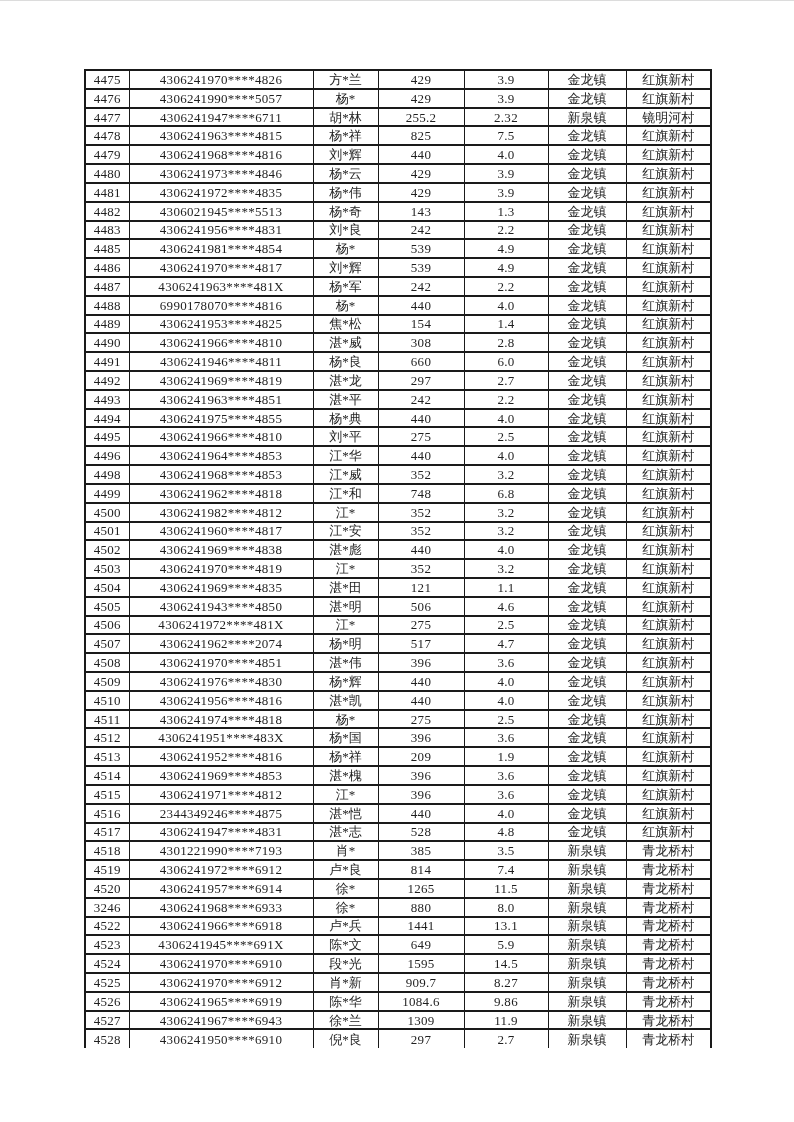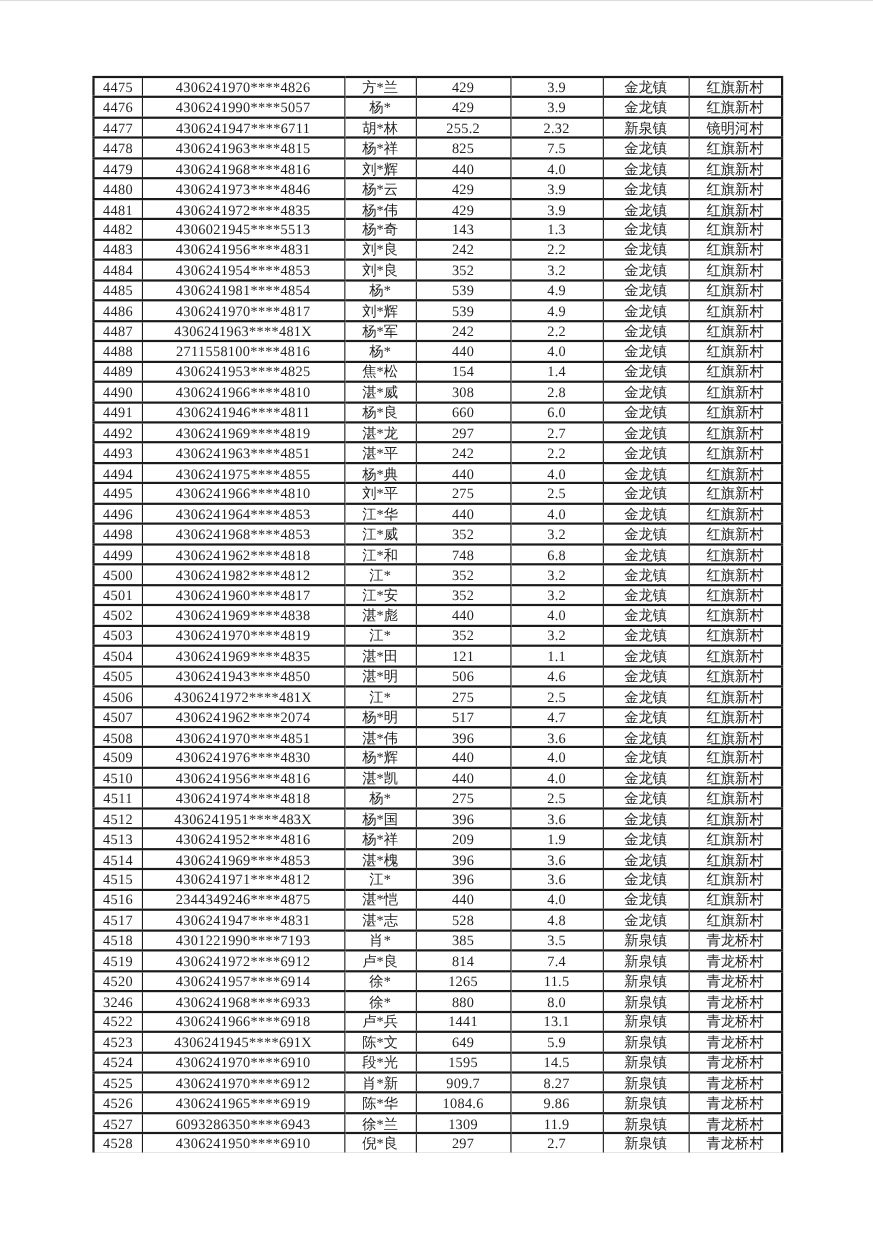--- a/index.html
+++ b/index.html
@@ -140,29 +140,20 @@
         <tr>
           <td class="num">4483</td>
           <td class="num">4306241956****4831</td>
           <td>刘*良</td>
           <td class="num">242</td>
           <td class="num">2.2</td>
           <td>金龙镇</td>
           <td>红旗新村</td>
         </tr>
         <tr>
-          <td class="num">4484</td>
-          <td class="num">4306241954****4853</td>
-          <td>刘*良</td>
-          <td class="num">352</td>
-          <td class="num">3.2</td>
-          <td>金龙镇</td>
-          <td>红旗新村</td>
-        </tr>
-        <tr>
           <td class="num">4485</td>
           <td class="num">4306241981****4854</td>
           <td>杨*</td>
           <td class="num">539</td>
           <td class="num">4.9</td>
           <td>金龙镇</td>
           <td>红旗新村</td>
         </tr>
         <tr>
           <td class="num">4486</td>
@@ -177,21 +168,21 @@
           <td class="num">4487</td>
           <td class="num">4306241963****481X</td>
           <td>杨*军</td>
           <td class="num">242</td>
           <td class="num">2.2</td>
           <td>金龙镇</td>
           <td>红旗新村</td>
         </tr>
         <tr>
           <td class="num">4488</td>
-          <td class="num">2711558100****4816</td>
+          <td class="num">6990178070****4816</td>
           <td>杨*</td>
           <td class="num">440</td>
           <td class="num">4.0</td>
           <td>金龙镇</td>
           <td>红旗新村</td>
         </tr>
         <tr>
           <td class="num">4489</td>
           <td class="num">4306241953****4825</td>
           <td>焦*松</td>
@@ -519,21 +510,21 @@
           <td class="num">4526</td>
           <td class="num">4306241965****6919</td>
           <td>陈*华</td>
           <td class="num">1084.6</td>
           <td class="num">9.86</td>
           <td>新泉镇</td>
           <td>青龙桥村</td>
         </tr>
         <tr>
           <td class="num">4527</td>
-          <td class="num">6093286350****6943</td>
+          <td class="num">4306241967****6943</td>
           <td>徐*兰</td>
           <td class="num">1309</td>
           <td class="num">11.9</td>
           <td>新泉镇</td>
           <td>青龙桥村</td>
         </tr>
         <tr>
           <td class="num">4528</td>
           <td class="num">4306241950****6910</td>
           <td>倪*良</td>

